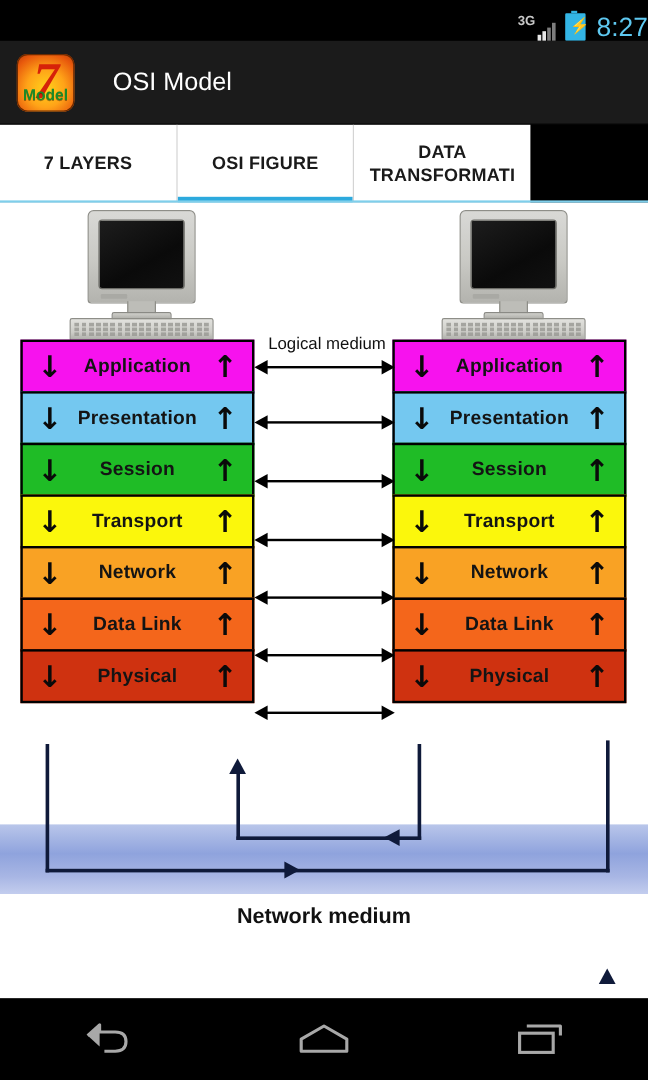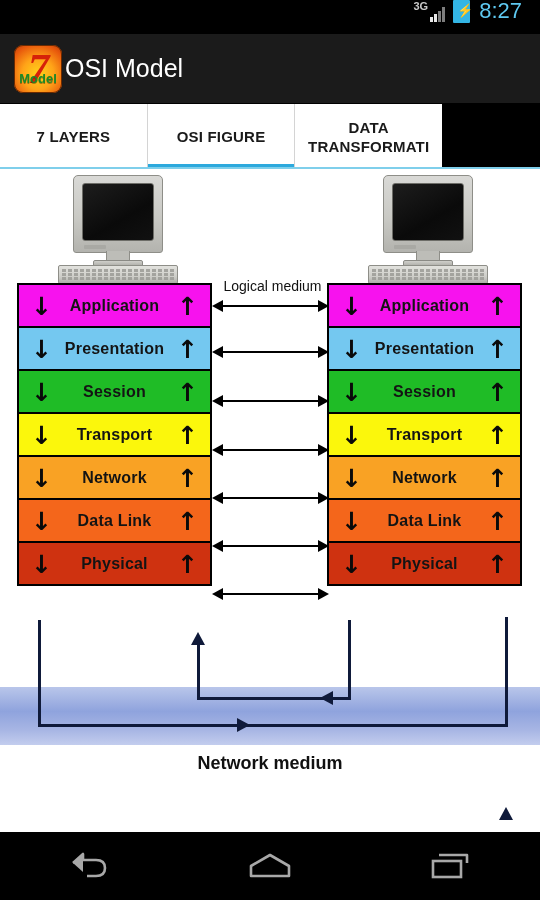--- a/index.html
+++ b/index.html
@@ -15,23 +15,23 @@
     position: relative;
   }
 
   
   .statusbar {
     position: absolute;
     left: 0; top: 0;
     width: 540px; height: 34px;
     background: #000000;
     display: flex;
-    align-items: flex-start;
+    align-items: flex-end;
     justify-content: flex-end;
-    padding-right: 18px;
+    padding-right: 0;
     box-sizing: border-box;
   }
   .sb-net {
     display: flex;
     align-items: flex-end;
     margin-right: 8px;
     height: 22px;
   }
   .sb-3g {
     color: #c8c8c8;
@@ -128,22 +128,22 @@
     text-align: center;
     color: #1d8a27;
     font-weight: bold;
     font-family: "Liberation Sans", sans-serif;
     text-shadow: 0 1px 0 rgba(0,0,0,.35);
   }
   .app-icon .w1 { top: 12px; font-size: 13px; line-height: 13px; padding-left: 48px; }
   .app-icon .w2 { top: 27px; font-size: 13px; line-height: 13px; }
   .app-title {
     color: #ffffff;
-    font-size: 25px;
-    margin-left: 3px;
+    font-size: 21px;
+    margin-left: 32px;
     font-weight: normal;
   }
 
   
   .tabbar {
     position: absolute;
     left: 0; top: 104px;
     width: 442px; height: 65px;
     background: #ffffff;
     display: flex;

